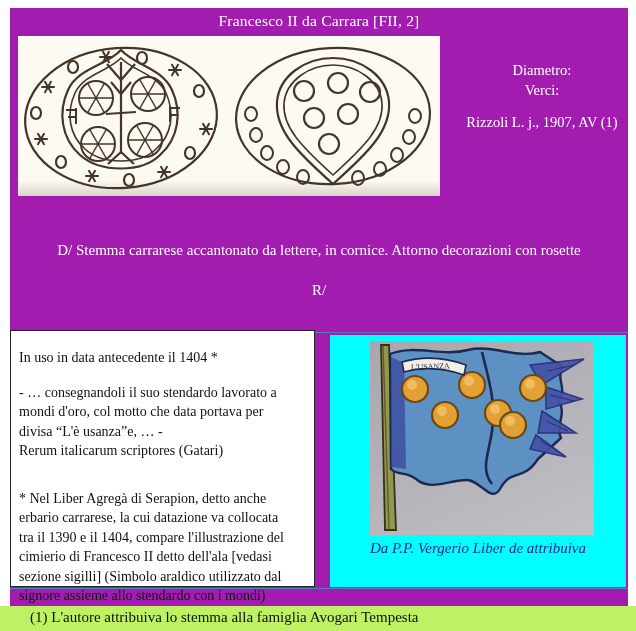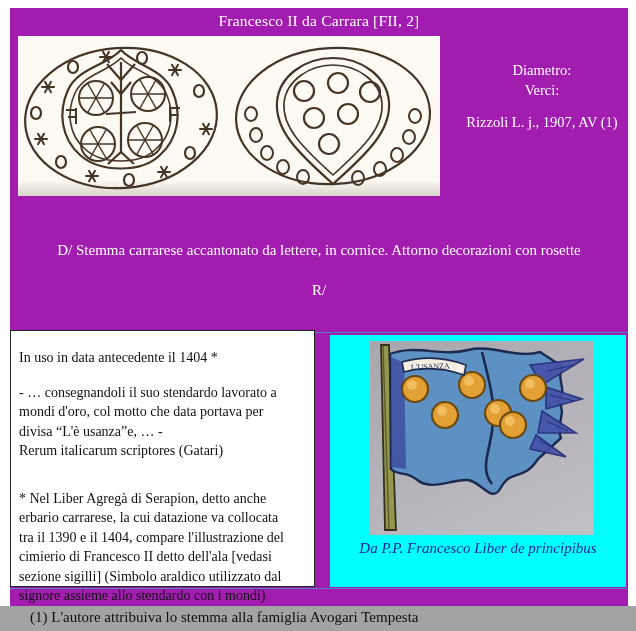--- a/index.html
+++ b/index.html
@@ -26,21 +26,21 @@
   .notes-quote{margin:0;white-space:pre-line;}
   .notes-fn{margin:28px 0 0 0;white-space:pre-line;}
   .cyan-box{position:absolute;left:320px;top:327px;width:296px;height:252px;background:#00ffff;}
   .photo{position:absolute;left:40px;top:6px;width:224px;height:194px;
          background:linear-gradient(155deg,#a9a7ae 0%,#b6b4ba 55%,#c2c0c5 100%);}
   .photo svg{display:block;}
   .caption{position:absolute;left:0;right:0;top:204px;text-align:center;color:#1e1e96;
            font-style:italic;font-size:15px;line-height:19px;}
   .footer-strip{position:absolute;left:0;right:0;top:580px;height:18px;
                 border-top:1px solid #4f7cba;box-sizing:border-box;}
-  .footer{position:absolute;left:0;right:0;top:606px;height:25px;background:#a3a3a3;
+  .footer{position:absolute;left:0;right:0;top:606px;height:25px;background:#bef264;
           color:#101010;font-size:15px;line-height:23px;padding-left:30px;}
 </style>
 </head>
 <body>
 
 <div class="page">
   <div class="blue-area">
 
     <div class="title">Francesco II da Carrara [FII, 2]</div>
 
@@ -219,21 +219,21 @@
               <circle cx="125" cy="68" r="5"></circle>
             <circle cx="160" cy="43" r="5"></circle>
               <circle cx="140" cy="80" r="5"></circle>
           </g>
 
           <path d="M32,21 Q63,12 96,24 L94,34 Q62,23 34,31 Z" fill="#f4efe2" stroke="#1c2a50" stroke-width="1.6"></path>
           <text x="41" y="28" font-size="8" font-family="Liberation Serif, serif" fill="#1c2a50" transform="rotate(-2 60 26)">L'USANZA</text>
         </svg>
       </div>
       <div class="caption">
-        <div>Da P.P. Francesco Liber de principibus</div>
+        <div>Da P.P. Vergerio Liber de attribuiva</div>
       </div>
     </div>
 
     <div class="footer-strip"></div>
   </div>
 
   <div class="footer">(1) L'autore attribuiva lo stemma alla famiglia Avogari Tempesta</div>
 </div>
 
 </body></html>

